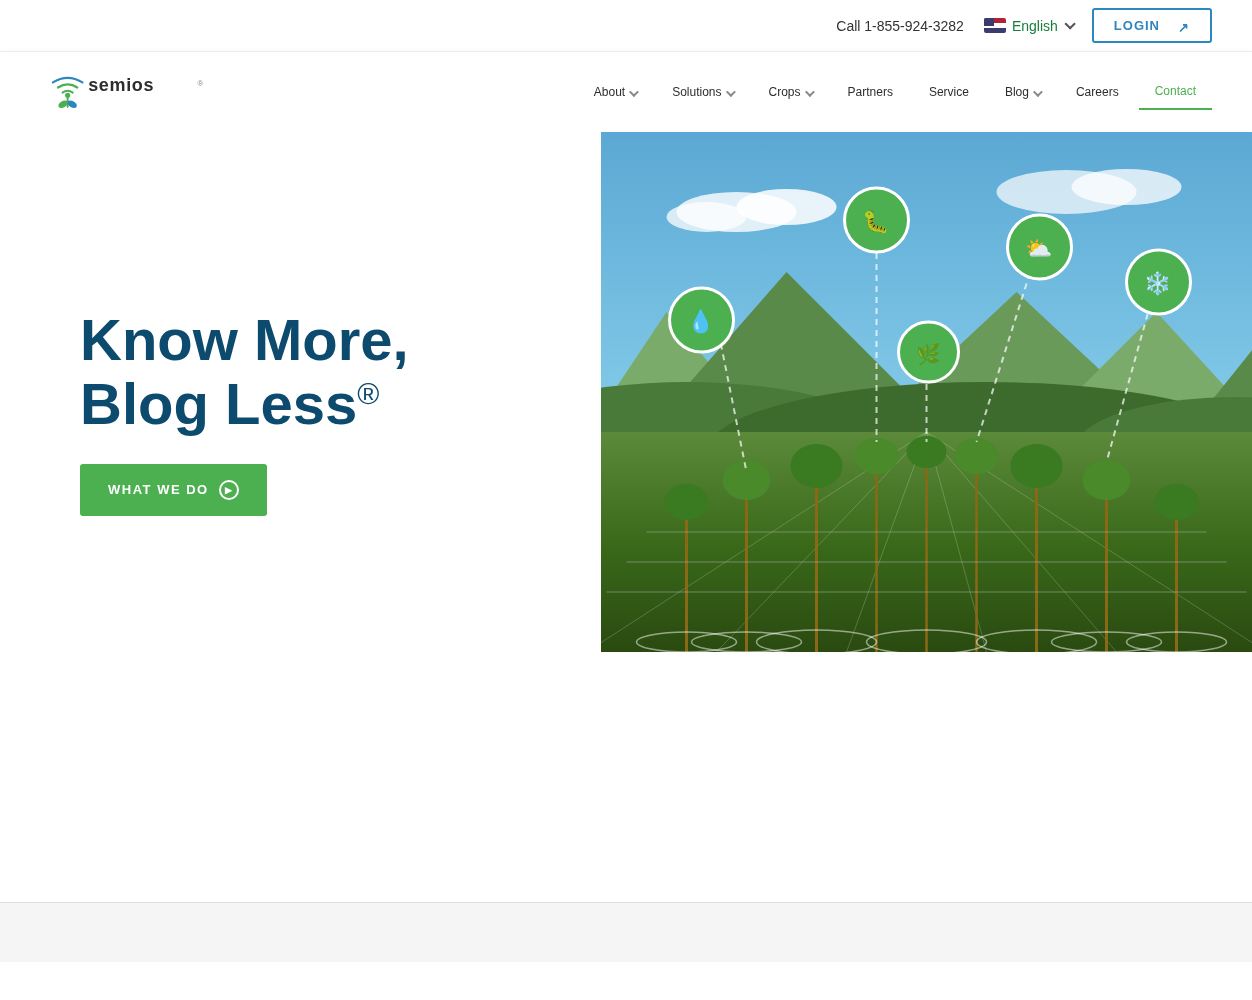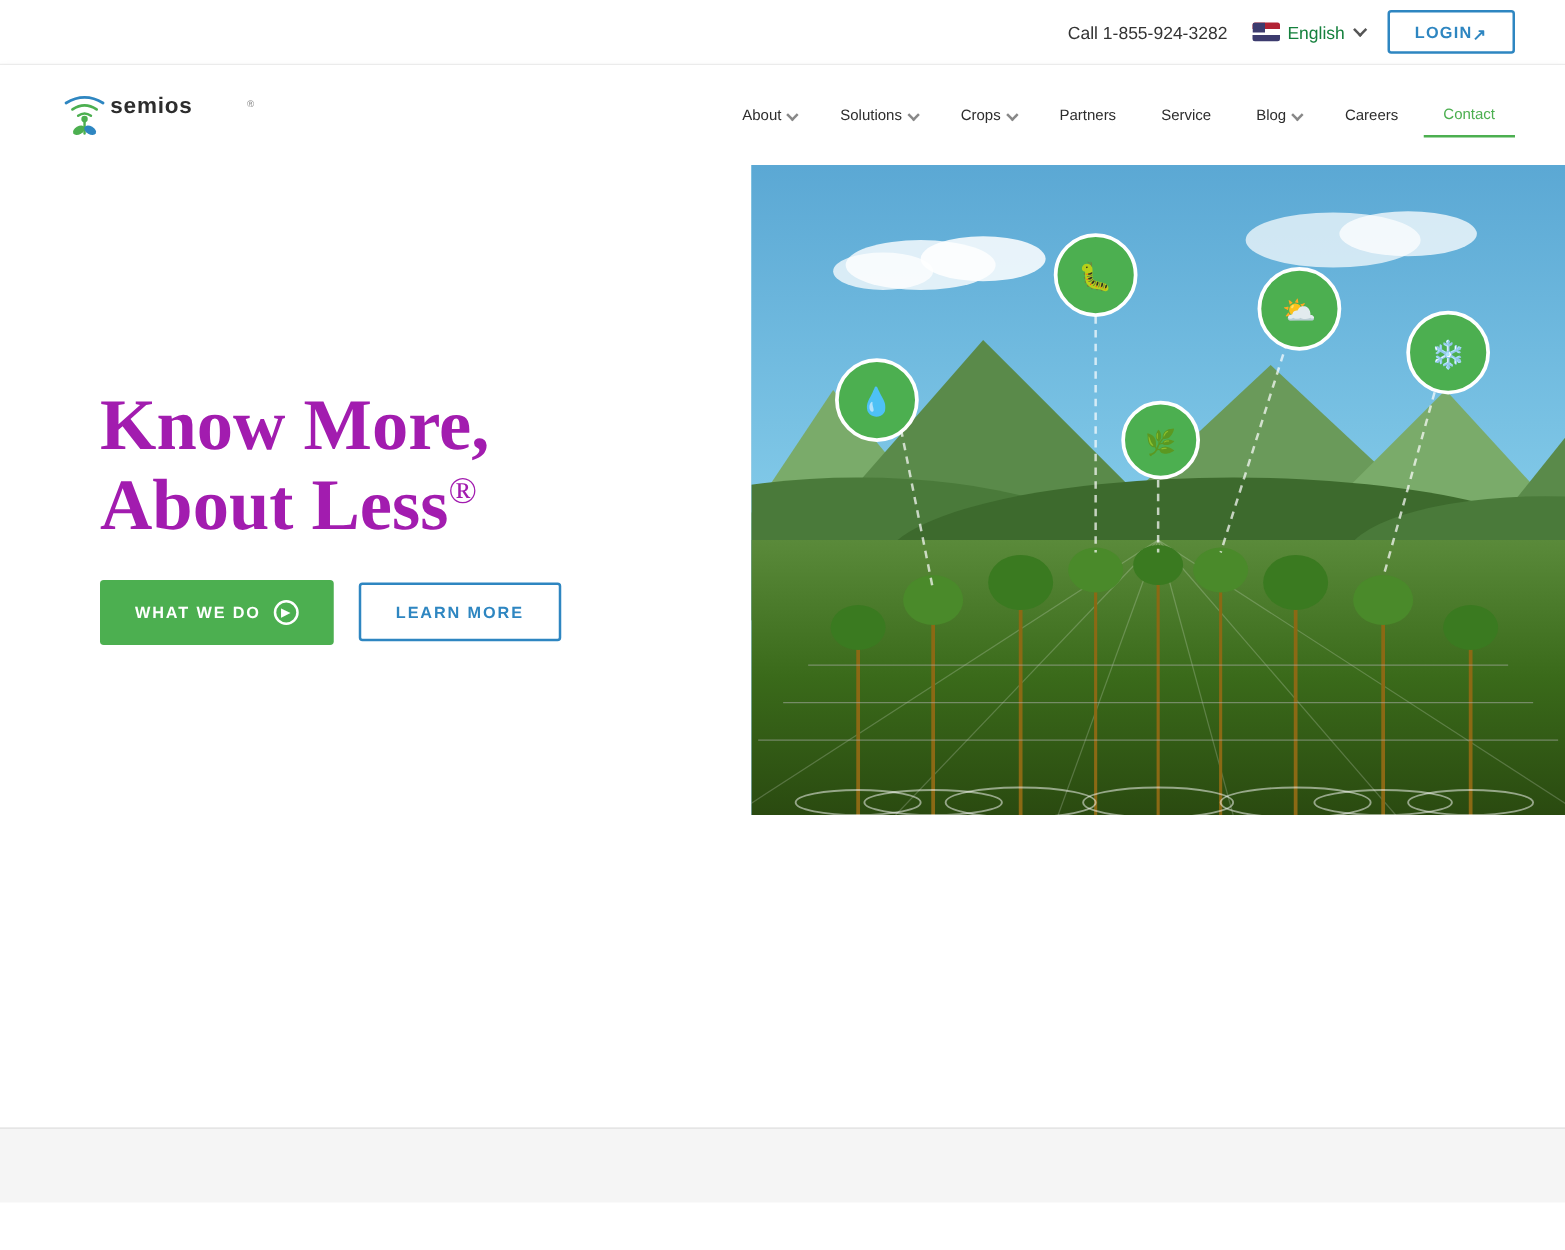--- a/index.html
+++ b/index.html
@@ -46,21 +46,21 @@
     .chevron-small {
       display: inline-block;
       width: 8px; height: 8px;
       border-right: 2px solid #555;
       border-bottom: 2px solid #555;
       transform: rotate(45deg) translateY(-3px);
     }
     .login-btn {
       display: flex;
       align-items: center;
-      gap: 0;
+      gap: 18px;
       padding: 8px 20px;
       border: 2px solid #2e86c1;
       color: #2e86c1;
       background: transparent;
       font-size: 13px;
       font-weight: 700;
       letter-spacing: 1px;
       cursor: pointer;
       text-transform: uppercase;
       border-radius: 3px;
@@ -140,24 +140,23 @@
     .hero-left {
       width: 50%;
       padding: 80px 40px 60px 80px;
       display: flex;
       flex-direction: column;
       justify-content: center;
     }
     .hero-heading {
       font-size: 58px;
       font-weight: 800;
-      color: #a21caf;
+      color: #0c4a6e;
       line-height: 1.1;
       margin-bottom: 28px;
-      font-family: Liberation Serif, serif;
     }
     .hero-heading .reg {
       font-size: 30px;
       vertical-align: super;
       font-weight: 400;
     }
     .hero-subtext {
       font-size: 17px;
       color: #444;
       line-height: 1.6;
@@ -345,29 +344,26 @@
       </a>
     </li>
   </ul>
 </nav>
 
 <section class="hero">
 
   <div class="hero-left">
     <h1 class="hero-heading">
       <span>Know More,</span><br>
-      <span>About Less</span><span class="reg">®</span>
+      <span>Blog Less</span><span class="reg">®</span>
     </h1>
     <div class="hero-buttons">
       <button class="btn-primary">
         <span>WHAT WE DO</span>
         <span class="play-icon"></span>
-      </button>
-      <button class="btn-secondary">
-        <span>LEARN MORE</span>
       </button>
     </div>
   </div>
 
   <div class="hero-right">
     <div class="hero-image">
 
       <svg width="100%" height="100%" viewBox="0 0 680 520" preserveAspectRatio="xMidYMid slice" style="position:absolute;top:0;left:0;">
 
         <defs>

